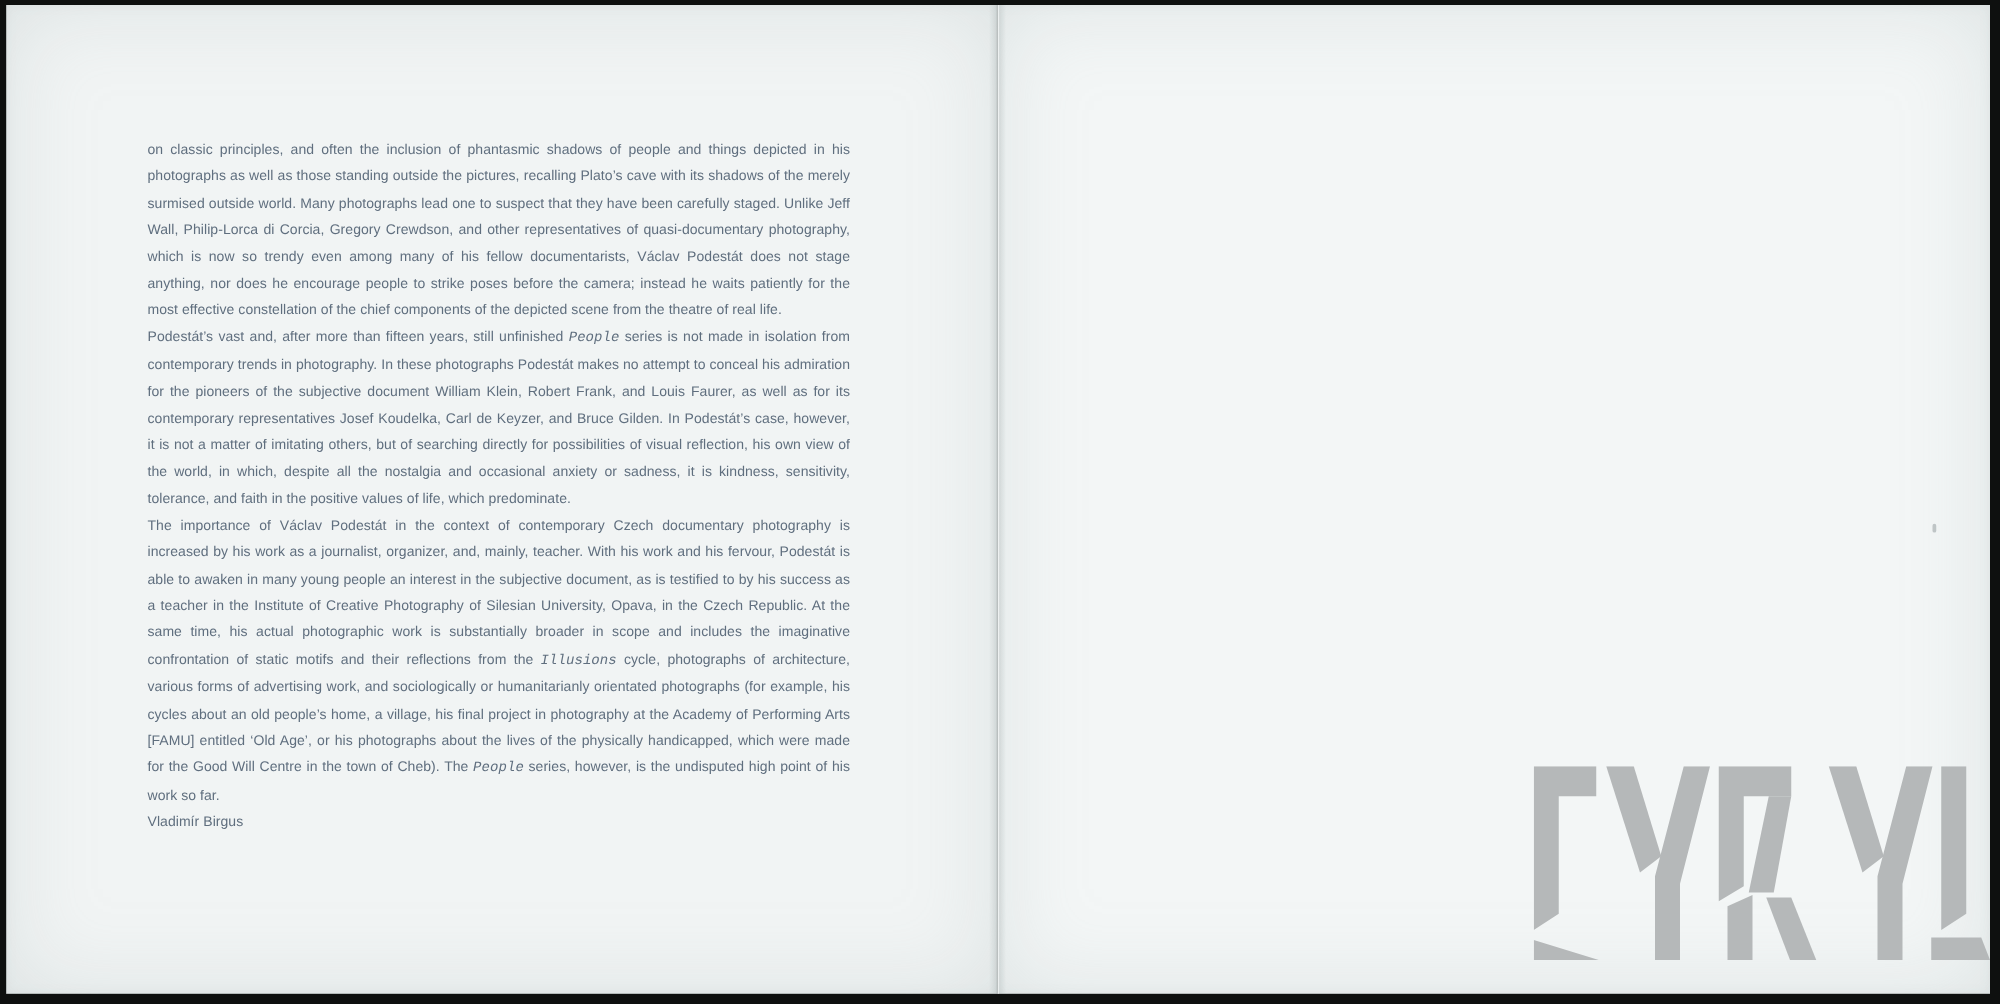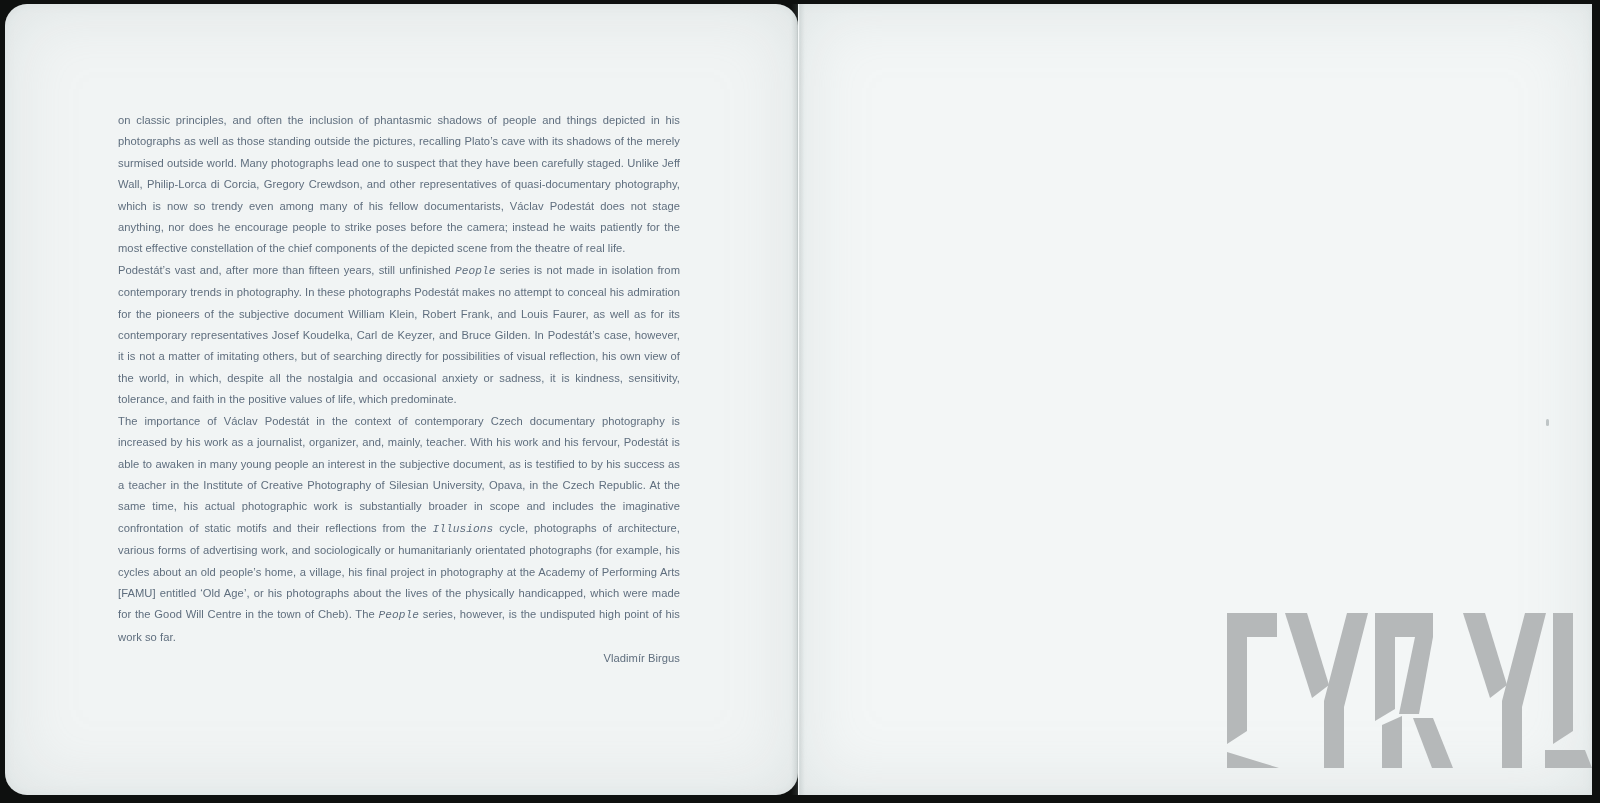--- a/index.html
+++ b/index.html
@@ -9,21 +9,21 @@
     overflow: hidden;
     background: var(--scan_background, #0e100f);
     font-family: "Liberation Sans", sans-serif;
   }
   .page {
     position: absolute;
     top: 4px;
     height: 791px;
     box-shadow: inset 0 0 70px rgba(170,182,184,0.28), inset 0 0 8px rgba(190,200,200,0.25);
   }
-  .page.left  { left: 5px;   width: 793px; background: var(--paper_left,  #f1f4f4); border-radius: 22px; }
+  .page.left  { left: 5px;   width: 793px; background: var(--paper_left,  #f1f4f4); }
   .page.right { left: 798px; width: 794px; background: var(--paper_right, #f3f6f6); }
 
   .fold {
     position: absolute;
     top: 4px; height: 791px;
     left: 791px; width: 14px;
     background: linear-gradient(90deg,
       rgba(130,142,142,0) 0%,
       rgba(130,142,142,0.14) 38%,
       rgba(110,122,122,0.30) 49%,
@@ -41,21 +41,20 @@
     font-size: 11.2px;
     line-height: 21.4px;
     letter-spacing: 0.05px;
     text-align: justify;
   }
   .essay p { margin: 0; }
   .essay .it { font-style: italic; font-family: Liberation Mono, monospace; }
 
   .signature {
     margin-top: 0px;
-    text-align: right;
   }
 
   .watermark {
     position: absolute;
     left: 429px; top: 609px;
     width: 365px; height: 155px;
   }
   .watermark polygon { fill: var(--watermark, #b5b8b9); }
 
   .speck {

